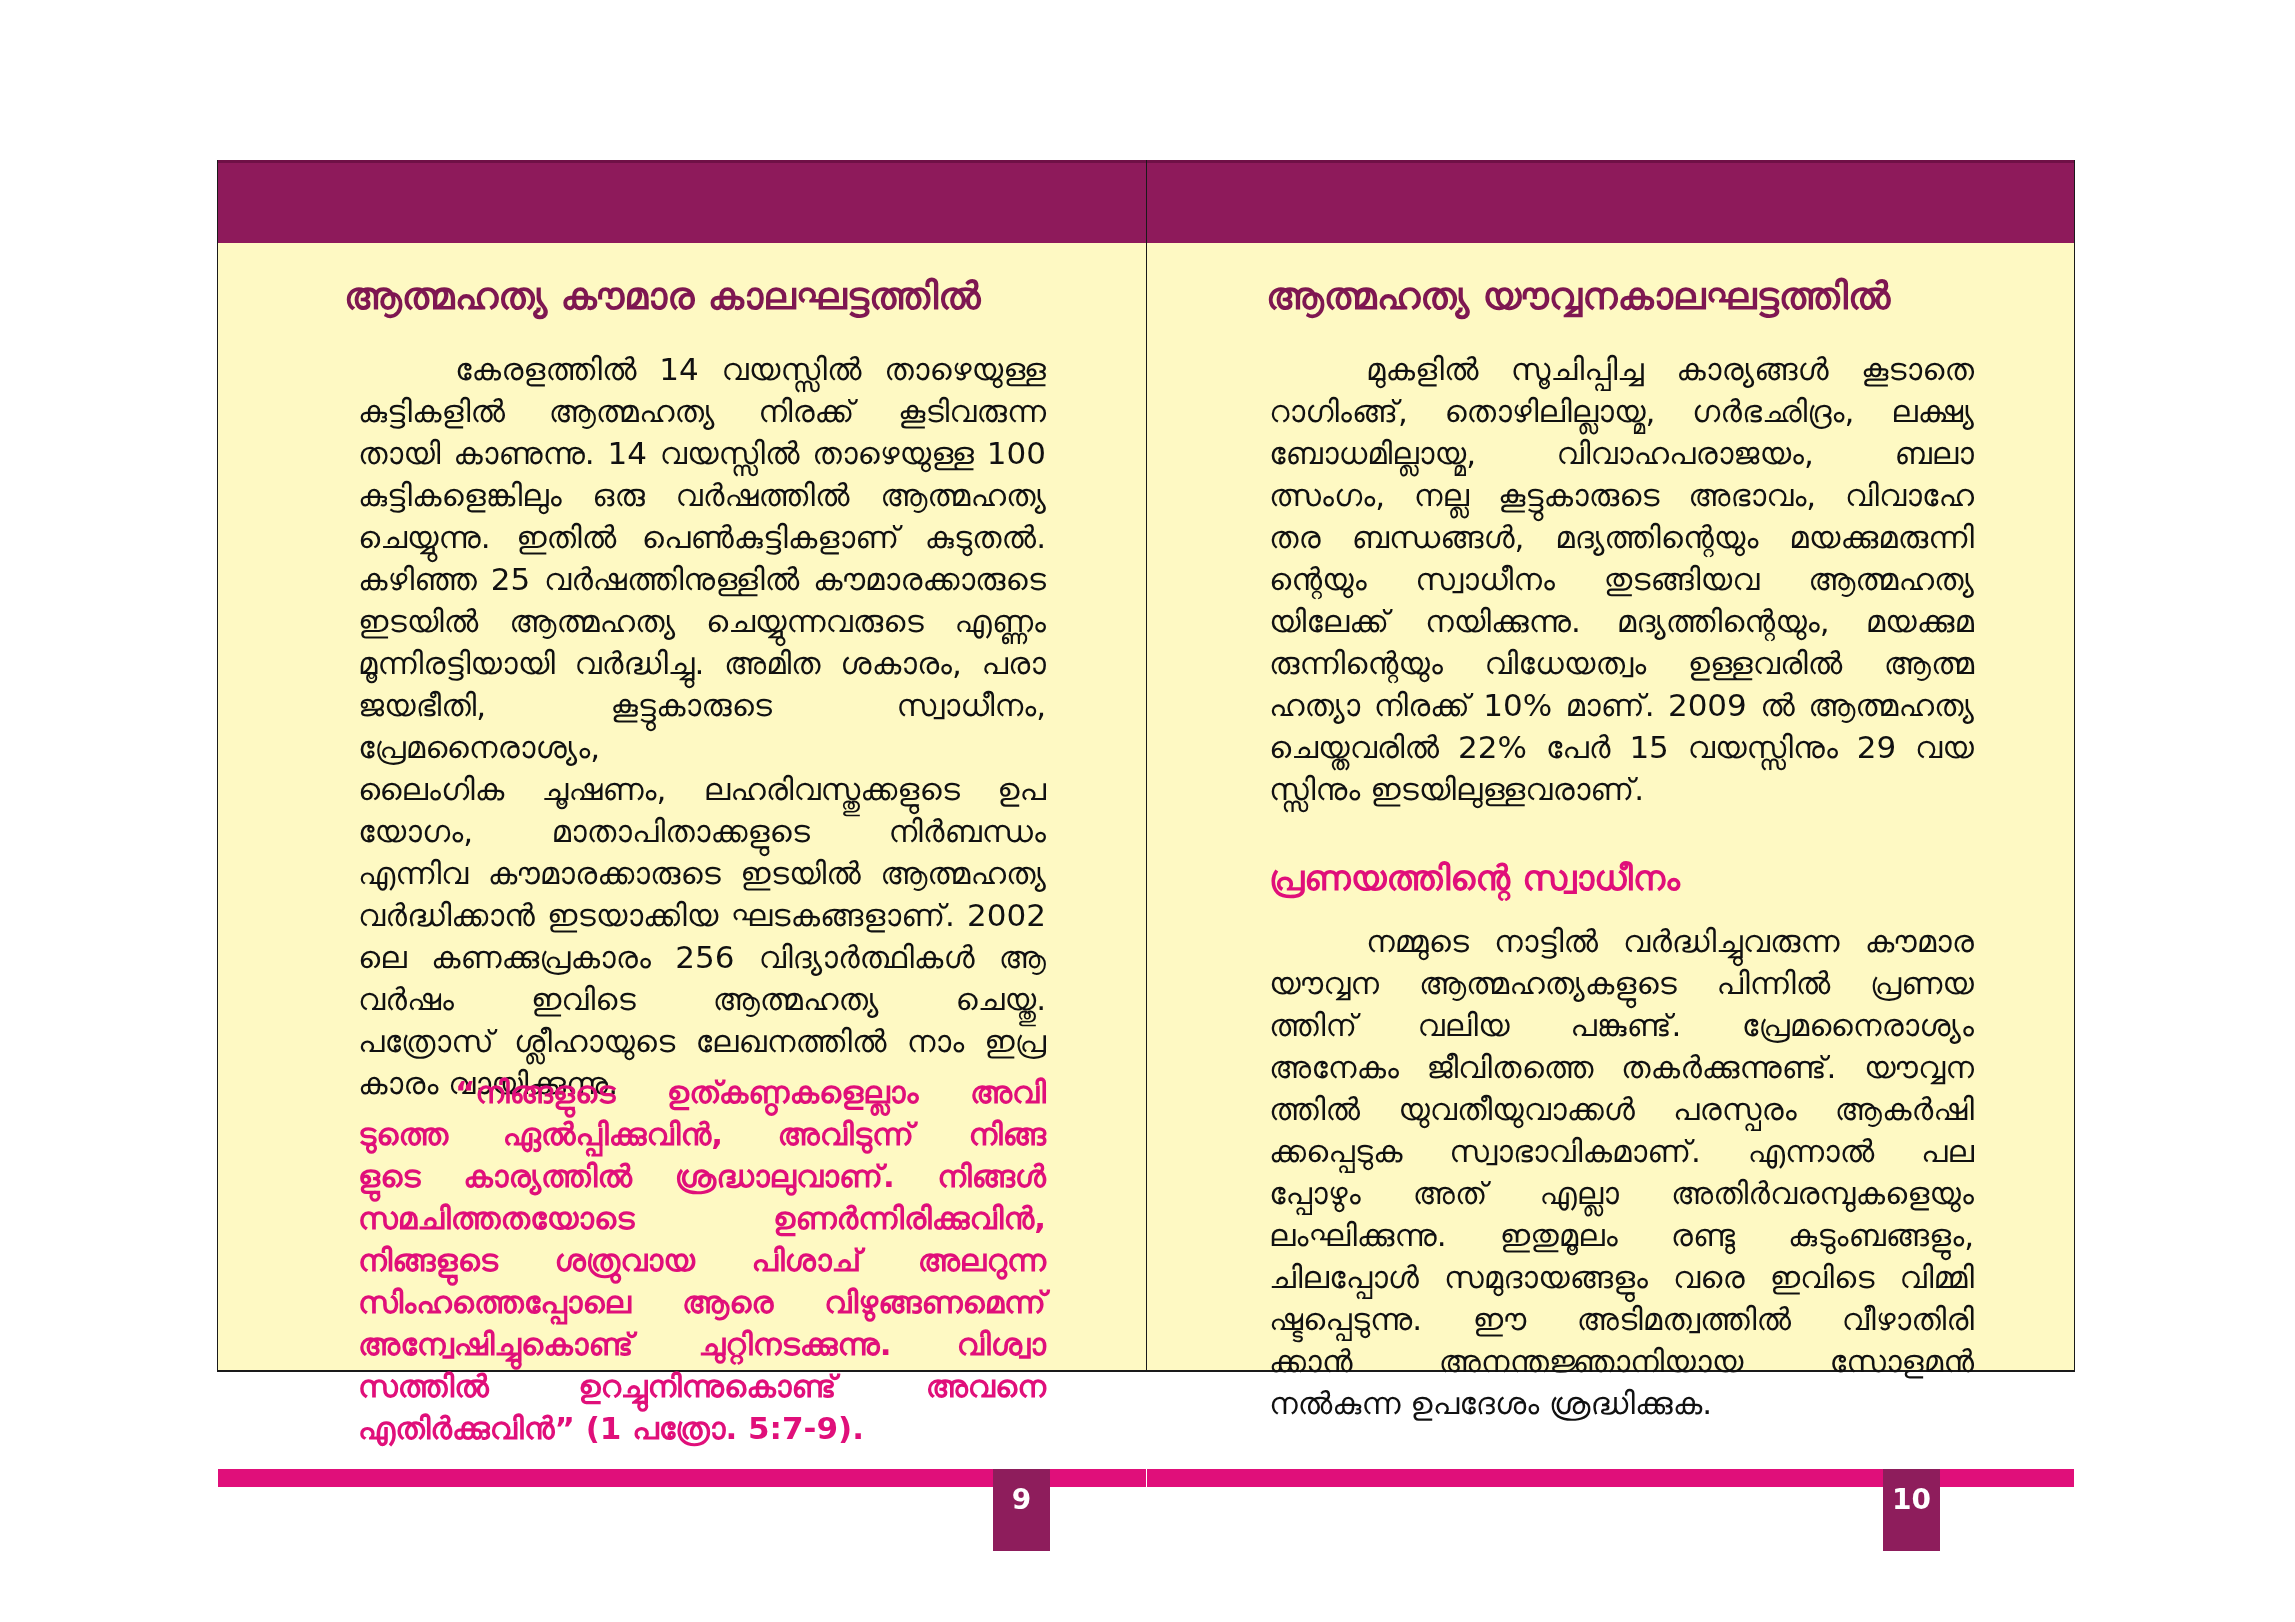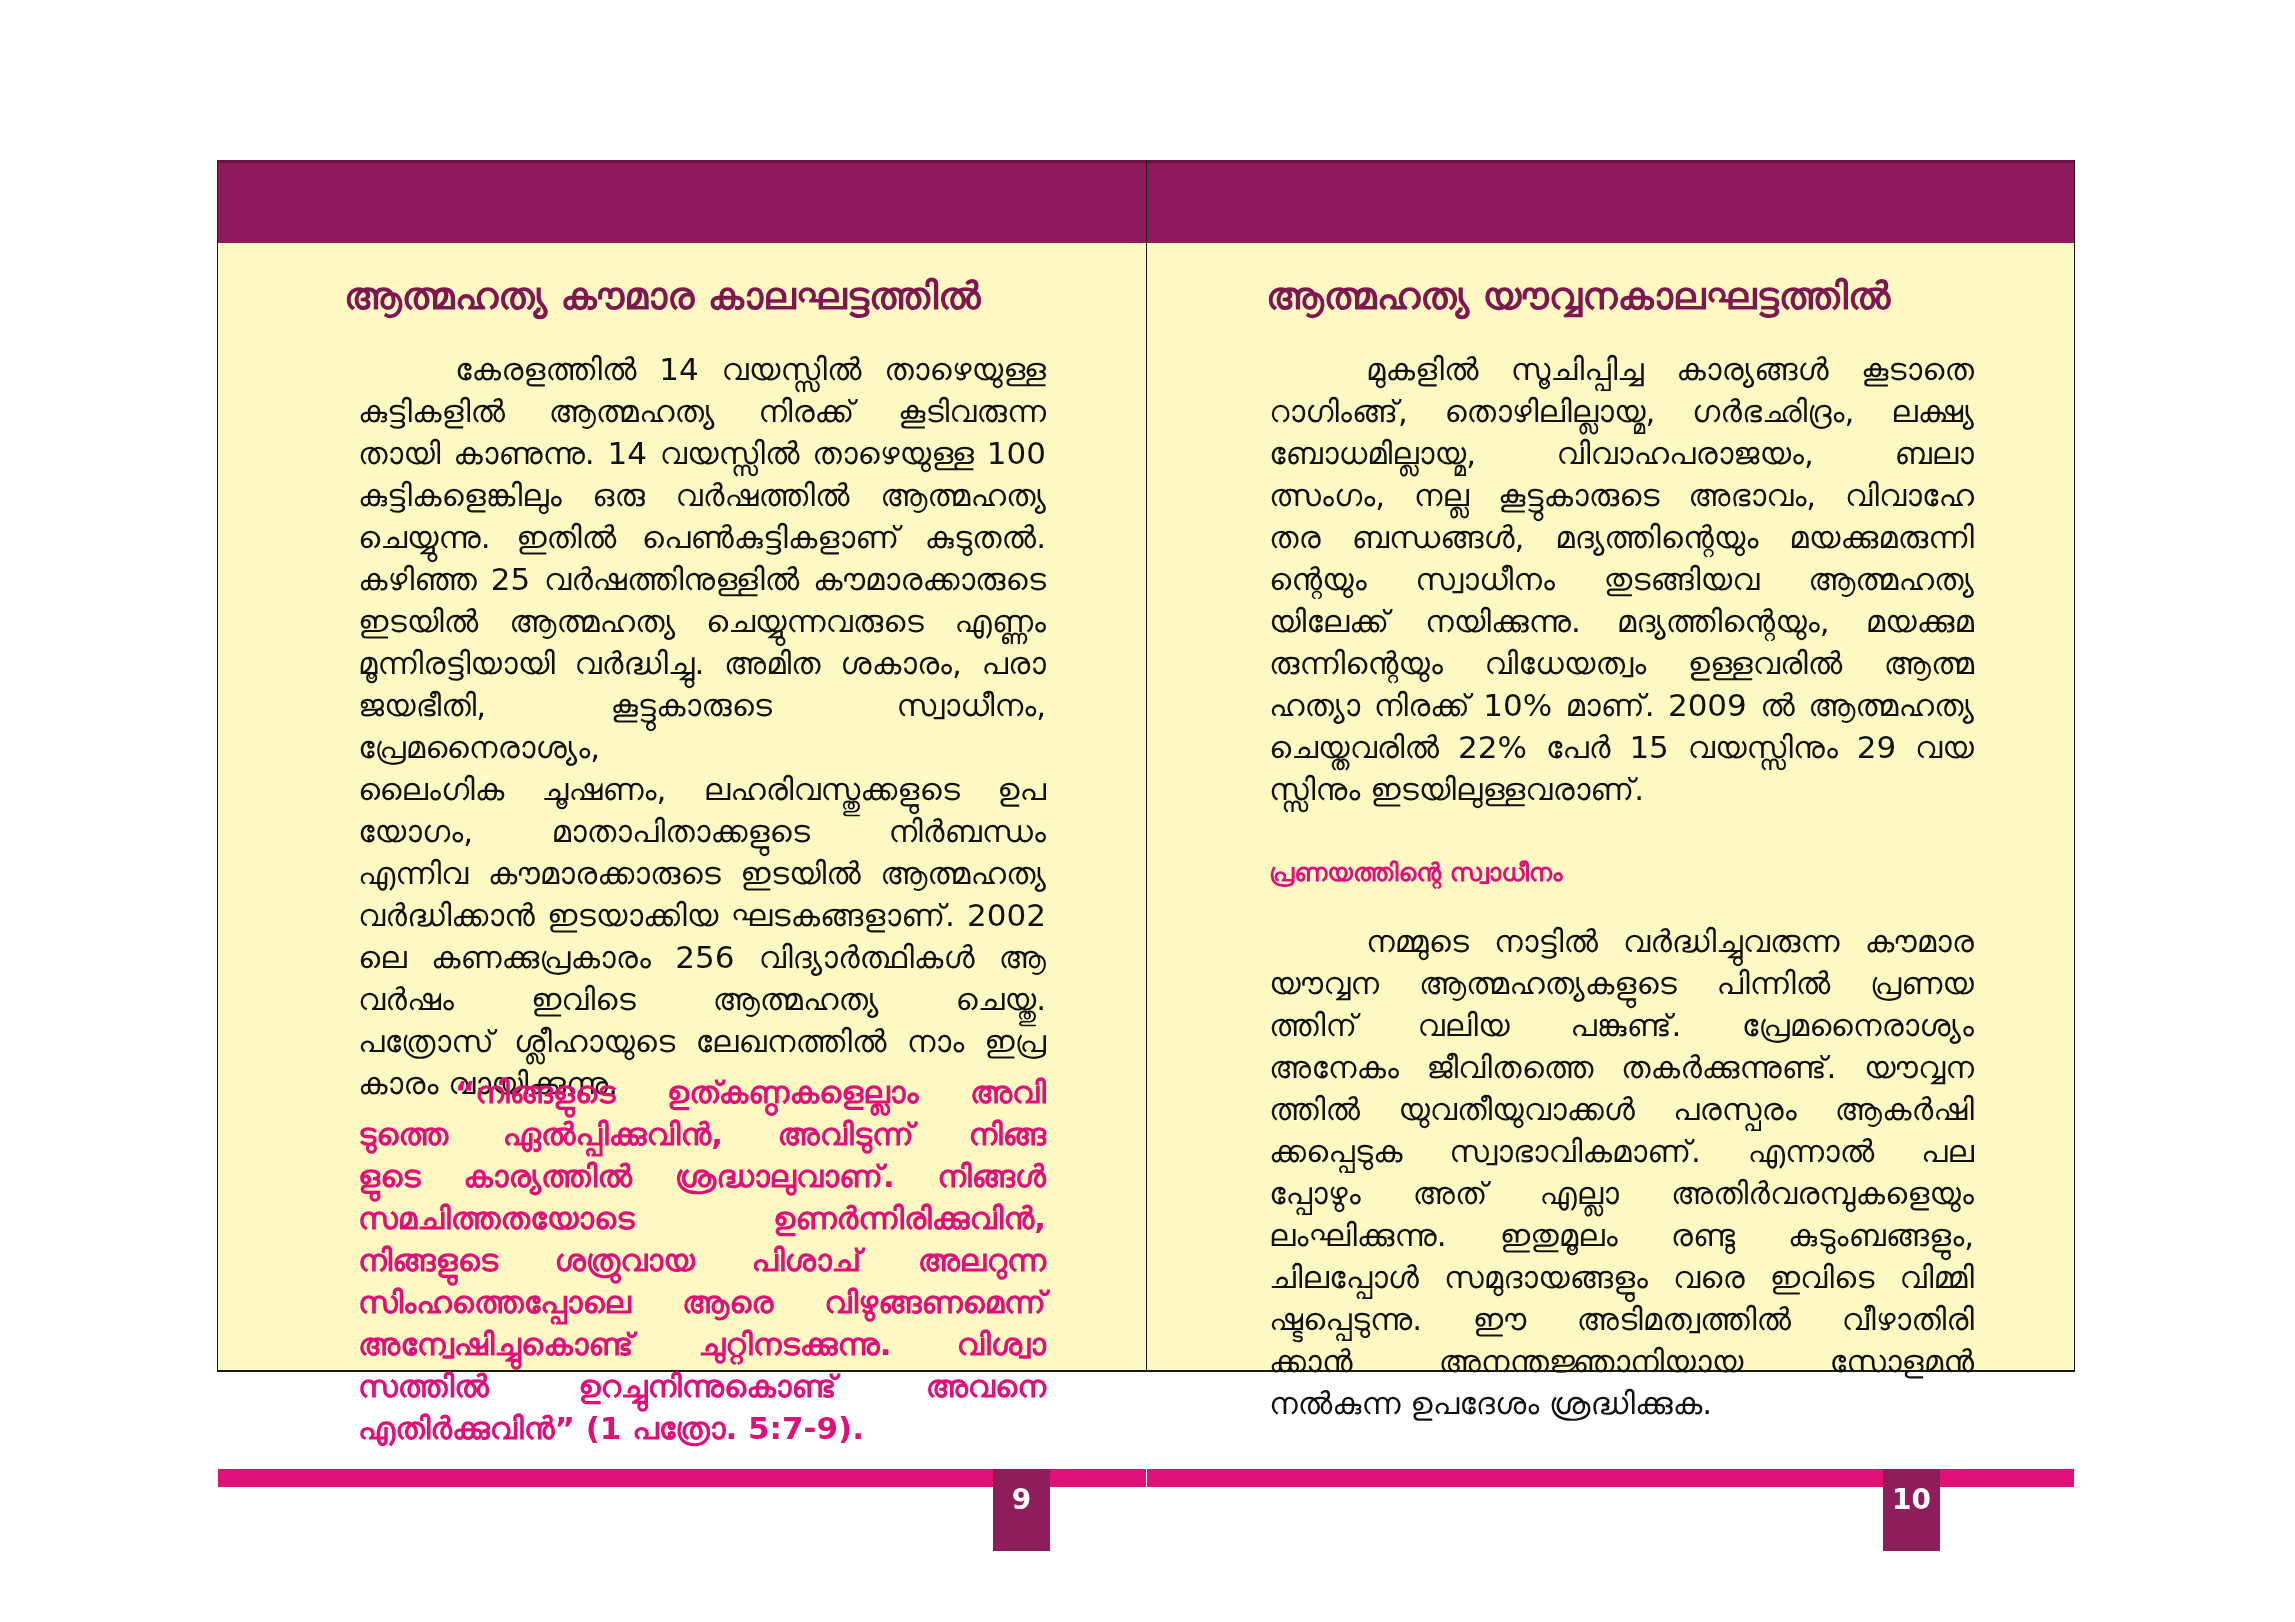--- a/index.html
+++ b/index.html
@@ -49,21 +49,21 @@
   .page.right .textblock{left:122px;right:100px;}
   .tline{text-align:justify;text-align-last:justify;white-space:normal;}
   .tline.first{padding-left:97px;}
   .tline.last{text-align-last:left;}
   .quoteblock{
     font-weight:bold;
     color:var(--accent_pink,#e00f7a);
   }
   .subheading{
     position:absolute;margin:0;
-    font-size:25px;font-weight:bold;line-height:1.1;
+    font-size:35px;font-weight:bold;line-height:1.1;
     color:var(--accent_pink,#e00f7a);
     white-space:nowrap;
   }
   .footbar{
     position:absolute;left:0;right:0;top:1309px;height:18px;
     background:var(--accent_pink,#e00f7a);
   }
   .pagetab{
     position:absolute;top:1309px;height:82px;width:57px;
     background:var(--tab,#8e1d5c);

